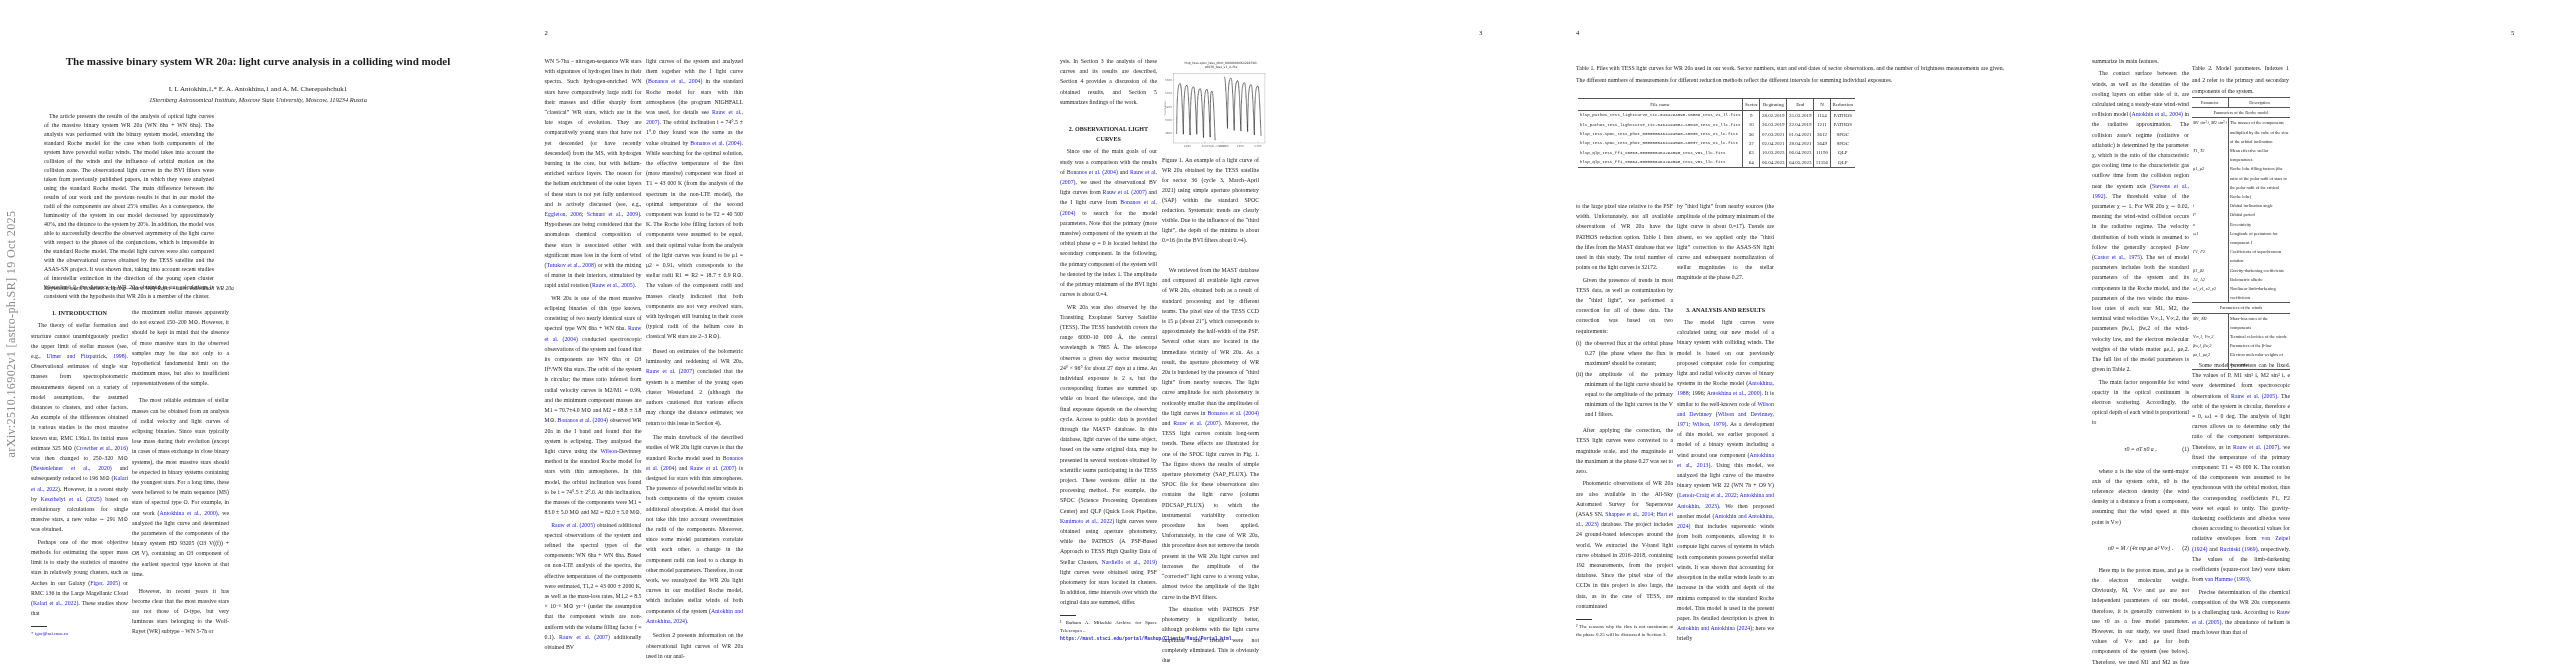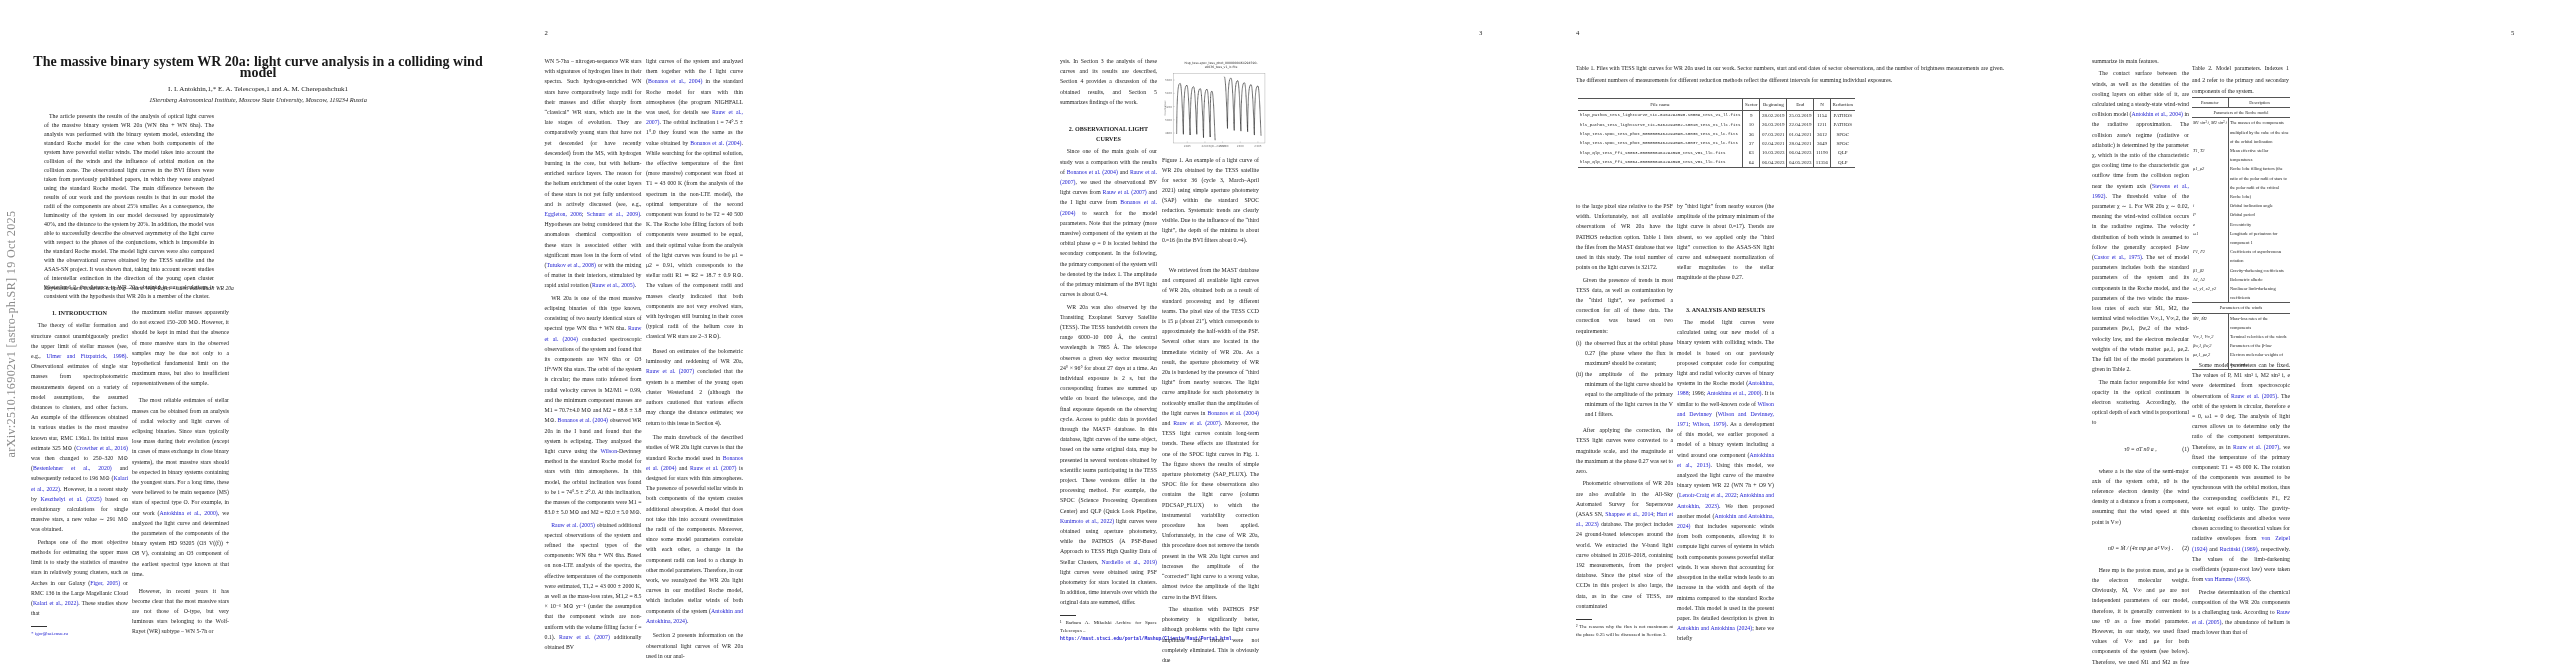--- a/index.html
+++ b/index.html
@@ -4,21 +4,21 @@
 <style>
   html, body { margin: 0; padding: 0; background: #ffffff; }
   body { width: 2576px; height: 667px; overflow: hidden; font-family: "Liberation Serif", "DejaVu Serif", serif; color: #1a1a1a; }
   .strip { display: flex; width: 2576px; height: 667px; }
   .page { position: relative; width: 515px; height: 667px; background: #fff; box-sizing: border-box; }
   .pnum { position: absolute; top: 29px; font-size: 6.7px; }
   .pnum.left { left: 29.5px; }
   .pnum.right { left: 452px; }
   .arxiv { position: absolute; left: 3.3px; top: 139px; width: 14.5px; height: 389px; }
   .arxiv span { position: absolute; left: 50%; top: 50%; transform: translate(-50%,-50%) rotate(-90deg); white-space: nowrap; font-size: 12.2px; color: #8a8a8a; letter-spacing: 0.3px; }
-  .title { position: absolute; left: 33px; top: 56px; width: 450px; text-align: center; font-size: 14px; font-weight: bold; line-height: 11px; }
+  .title { position: absolute; left: 33px; top: 56px; width: 450px; text-align: center; font-size: 11px; font-weight: bold; line-height: 11px; }
   .authors { position: absolute; left: 33px; top: 85px; width: 450px; text-align: center; font-size: 7px; }
   .affil { position: absolute; left: 33px; top: 96px; width: 450px; text-align: center; font-size: 6.4px; font-style: italic; }
   .abs-box { position: absolute; left: 44px; top: 108px; width: 170px; font-size: 5.9px; line-height: 9px; text-align: justify; text-indent: 5px; }
   .kw { position: absolute; left: 44px; top: 283px; width: 278px; font-size: 5.6px; }
   .kw i { font-style: italic; }
   .col { position: absolute; font-size: 5.8px; line-height: 10.2px; text-align: justify; hyphens: auto; }
   .col p { margin: 0 0 2.2px 0; text-indent: 6.7px; }
   .col p.noindent { text-indent: 0; }
   .sec { font-weight: bold; text-align: center; font-size: 6.1px; margin: 3.3px 0 12.2px 0; text-indent: 0 !important; }
   .cite { color: #1a1ad0; }
@@ -54,21 +54,21 @@
 </head>
 <body>
 
 <div class="strip">
 
   <div class="page">
     <div class="arxiv">
         <span>arXiv:2510.16902v1  [astro-ph.SR]  19 Oct 2025</span>
       </div>
     <div class="title" style="top:56px;">The massive binary system WR 20a: light curve analysis in a colliding wind model</div>
-    <div class="authors">I. I. Antokhin,1,* E. A. Telescopes,1 and A. M. Cherepashchuk1</div>
+    <div class="authors">I. I. Antokhin,1,* E. A. Antokhina,1 and A. M. Cherepashchuk1</div>
     <div class="affil">1Sternberg Astronomical Institute, Moscow State University, Moscow, 119234 Russia</div>
     <div class="abs-box" style="left:44px;width:170px;top:112px;">The article presents the results of the analysis of optical light curves of the massive binary system WR 20a (WN 6ha + WN 6ha). The analysis was performed with the binary system model, extending the standard Roche model for the case when both components of the system have powerful stellar winds. The model takes into account the collision of the winds and the influence of orbital motion on the collision zone. The observational light curves in the BVI filters were taken from previously published papers, in which they were analyzed using the standard Roche model. The main difference between the results of our work and the previous results is that in our model the radii of the components are about 25% smaller. As a consequence, the luminosity of the system in our model decreased by approximately 40%, and the distance to the system by 20%. In addition, the model was able to successfully describe the observed asymmetry of the light curve with respect to the phases of the conjunctions, which is impossible in the standard Roche model. The model light curves were also compared with the observational curves obtained by the TESS satellite and the ASAS-SN project. It was shown that, taking into account recent studies of interstellar extinction in the direction of the young open cluster Westerlund 2, the distance to WR 20a obtained in our calculations is consistent with the hypothesis that WR 20a is a member of the cluster.</div>
     <div class="kw" style="top:285px;">
       <span>Keywords:</span>
       <i>stars: binaries: eclipsing – stars: Wolf-Rayet – stars: individual: WR 20a</i>
     </div>
     <div class="col" style="left:31px;top:308px;width:97px;">
       <p class="sec">1.   INTRODUCTION</p>
       <p>The theory of stellar formation and structure cannot unambiguously predict the upper limit of stellar masses (see, e.g., <span class="cite">Ulmer and Fitzpatrick, 1998)</span>. Observational estimates of single star masses from spectrophotometric measurements depend on a variety of model assumptions, the assumed distances to clusters, and other factors. An example of the differences obtained in various studies is the most massive known star, RMC 136a1. Its initial mass estimate 325 M⊙ (<span class="cite">Crowther et al., 2016)</span> was then changed to 250–320 M⊙ (<span class="cite">Bestenlehner et al., 2020)</span> and subsequently reduced to 196 M⊙ (<span class="cite">Kalari et al., 2022)</span>. However, in a recent study by <span class="cite">Keszthelyi et al. (2025)</span> based on evolutionary calculations for single massive stars, a new value ∼ 291 M⊙ was obtained.</p>
       <p>Perhaps one of the most objective methods for estimating the upper mass limit is to study the statistics of massive stars in relatively young clusters, such as Arches in our Galaxy (<span class="cite">Figer, 2005)</span> or RMC 136 in the Large Magellanic Cloud (<span class="cite">Kalari et al., 2022)</span>. These studies show that</p>

